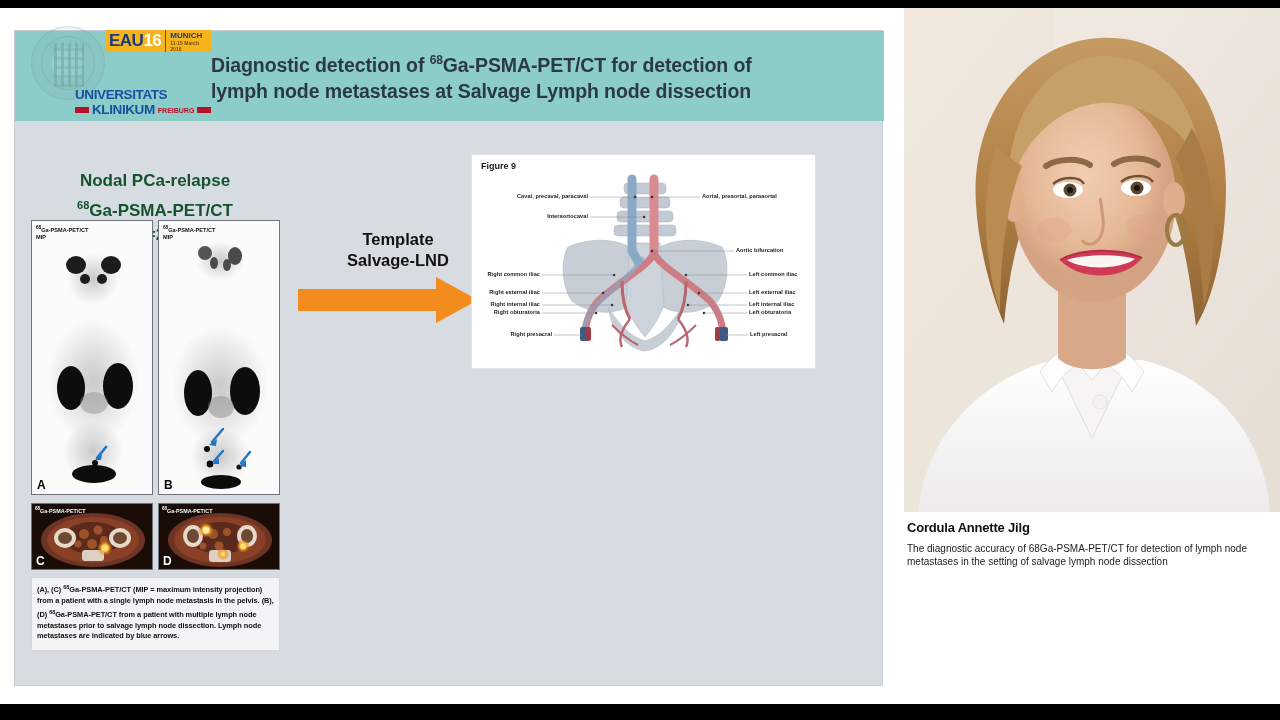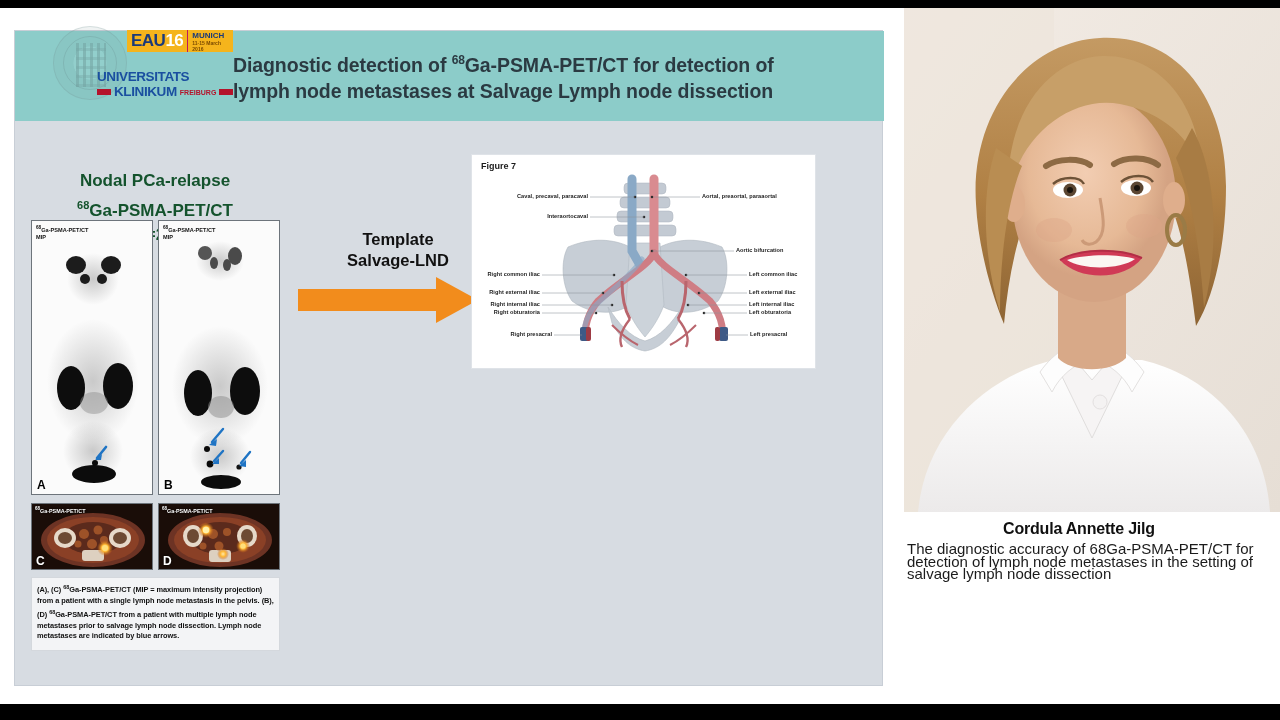--- a/index.html
+++ b/index.html
@@ -27,21 +27,21 @@
   }
 
   
   #slide-header {
     position:absolute; left:0; top:0; width:869px; height:90px;
     background:#8cccc9;
     display:flex; align-items:center;
   }
   #logo-block {
     position:relative; width:196px; height:112px; flex:0 0 196px;
-    display:flex; align-items:center; justify-content:flex-start;margin-left:22px;
+    display:flex; align-items:center; justify-content:flex-start;
   }
   .uni-seal {
     position:absolute; left:16px; top:6px; width:74px; height:74px;
     border-radius:50%;
     background:
       radial-gradient(circle at 50% 50%, rgba(255,255,255,0.10) 0 32%, rgba(120,150,150,0.20) 33% 100%);
     border:1px solid rgba(110,145,145,0.45);
     opacity:.55;
     overflow:hidden;
   }
@@ -62,21 +62,21 @@
     background:#f5b41c; color:#1a3a7a; font-weight:bold; font-size:17px;
     line-height:22px; padding:0 4px; letter-spacing:-0.5px;
   }
   .eau-main .yr { color:#ffffff; }
   .eau-city {
     background:#f5b41c; border-left:1px solid #be185d; padding:1px 4px 0 4px;
     display:flex; flex-direction:column; justify-content:center;
   }
   .eau-city .c1 { color:#1a3a7a; font-size:8px; font-weight:bold; line-height:9px; letter-spacing:0px;}
   .eau-city .c2 { color:#7a4a00; font-size:5px; font-weight:bold; line-height:6px; }
-  .uk-name { position:absolute; left:60px; top:50px; width:135px; }
+  .uk-name { position:absolute; left:60px; top:68px; width:135px; }
   .uk-name .l1 { color:#1a4fa0; font-weight:bold; font-size:13.5px; letter-spacing:-0.4px; line-height:14px; }
   .uk-line2 { display:flex; align-items:center; gap:3px; margin-top:1px; }
   .uk-dash { width:14px; height:6px; background:#b4132b; flex:0 0 auto; }
   .uk-name .l2 { color:#1a4fa0; font-weight:bold; font-size:13.5px; letter-spacing:-0.4px; line-height:14px; }
   .uk-name .l3 { color:#b4132b; font-weight:bold; font-size:7px; letter-spacing:0px; }
 
   #slide-title {
     flex:1; color:#2b3a42; font-weight:bold; font-size:19.5px;
     line-height:27px; padding-right:18px; letter-spacing:-0.1px;
   }
@@ -167,26 +167,26 @@
   #speaker-panel {
     position:absolute; left:897px; top:8px; width:383px; height:696px; background:#fff;
   }
   #speaker-photo {
     position:absolute; left:7px; top:0px; width:376px; height:504px;
     overflow:hidden; background:#efe9e3;
   }
   #photo-svg { position:absolute; left:0; top:0; width:376px; height:504px; }
 
   #speaker-name {
-    position:absolute; left:2px; top:512px; width:360px;
-    font-size:16px; font-weight:bold; color:#101010; letter-spacing:-0.2px;text-align:center;
+    position:absolute; left:10px; top:512px; width:360px;
+    font-size:13px; font-weight:bold; color:#101010; letter-spacing:-0.2px;
   }
   #speaker-desc {
     position:absolute; left:10px; top:535px; width:368px;
-    font-size:15px; color:#1b1b1b; line-height:12.6px;
+    font-size:10px; color:#1b1b1b; line-height:12.6px;
   }
 </style>
 </head>
 <body>
 
 <div id="root">
 
   <div class="blackbar top"></div>
   <div class="blackbar bottom"></div>
 
@@ -235,21 +235,21 @@
             <div>Template</div>
             <div>Salvage-LND</div>
           </div>
           <div id="arrow-graphic">
             <div class="shaft"></div>
             <div class="head"></div>
           </div>
         </div>
 
         <div id="figure-card">
-          <div id="figure-title">Figure 7</div>
+          <div id="figure-title">Figure 9</div>
 
           <svg id="fig-svg" viewBox="0 0 345 215">
 
             <g fill="#c3cad3" stroke="#aab3bd" stroke-width="0.5">
               <rect x="152" y="28" width="42" height="11" rx="4"></rect>
               <rect x="148" y="42" width="50" height="11" rx="4"></rect>
               <rect x="145" y="56" width="56" height="11" rx="4"></rect>
               <rect x="142" y="70" width="62" height="11" rx="4"></rect>
             </g>
 

